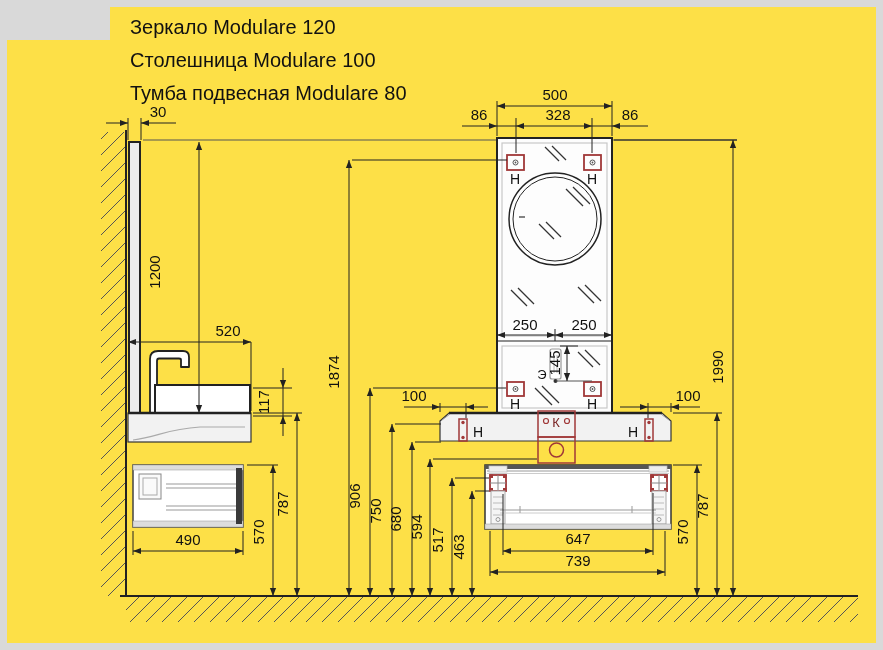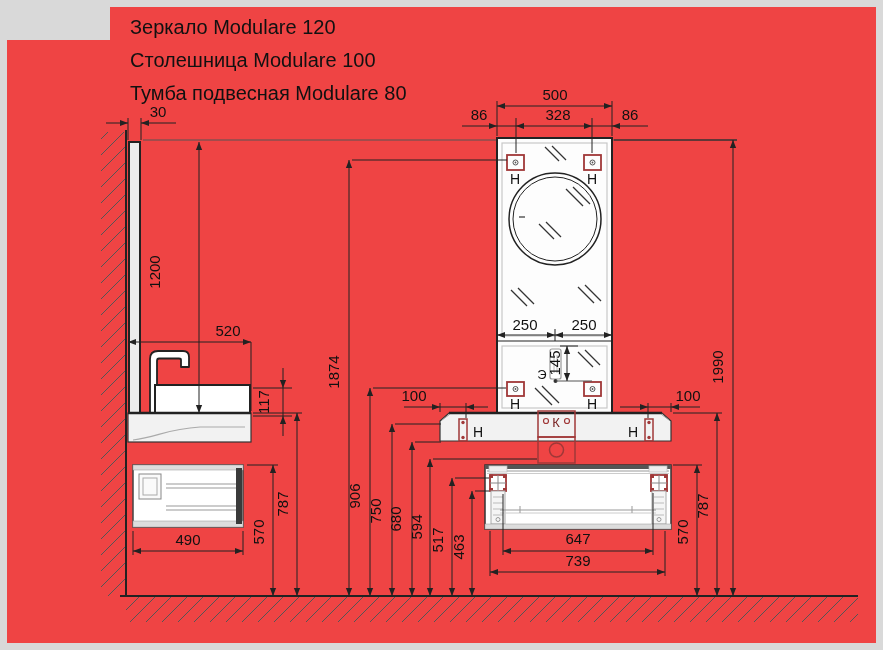--- a/index.html
+++ b/index.html
@@ -1,16 +1,16 @@
 <!DOCTYPE html>
 <html><head>
 <meta charset="utf-8">
 <style>
   html,body{margin:0;padding:0;background:#ffffff;}
-  .stage{position:relative;width:883px;height:650px;background:#ef4444;overflow:hidden;}
+  .stage{position:relative;width:883px;height:650px;background:#fde047;overflow:hidden;}
   svg{display:block;font-family:"Liberation Sans",sans-serif;}
   .t-title{font-size:20px;fill:#111;}
   .t-dim{font-size:15px;fill:#111;text-anchor:middle;}
   .t-label{font-size:14px;fill:#111;text-anchor:middle;}
   .t-red{font-size:13px;fill:#7a2424;text-anchor:middle;}
   .dim{stroke:#222;stroke-width:1;fill:none;}
   .ext{stroke:#222;stroke-width:1;fill:none;}
   .ref{stroke:#555;stroke-width:1;fill:none;}
   .red{stroke:#a03838;fill:none;}
   .gray{stroke:#999;fill:none;}

